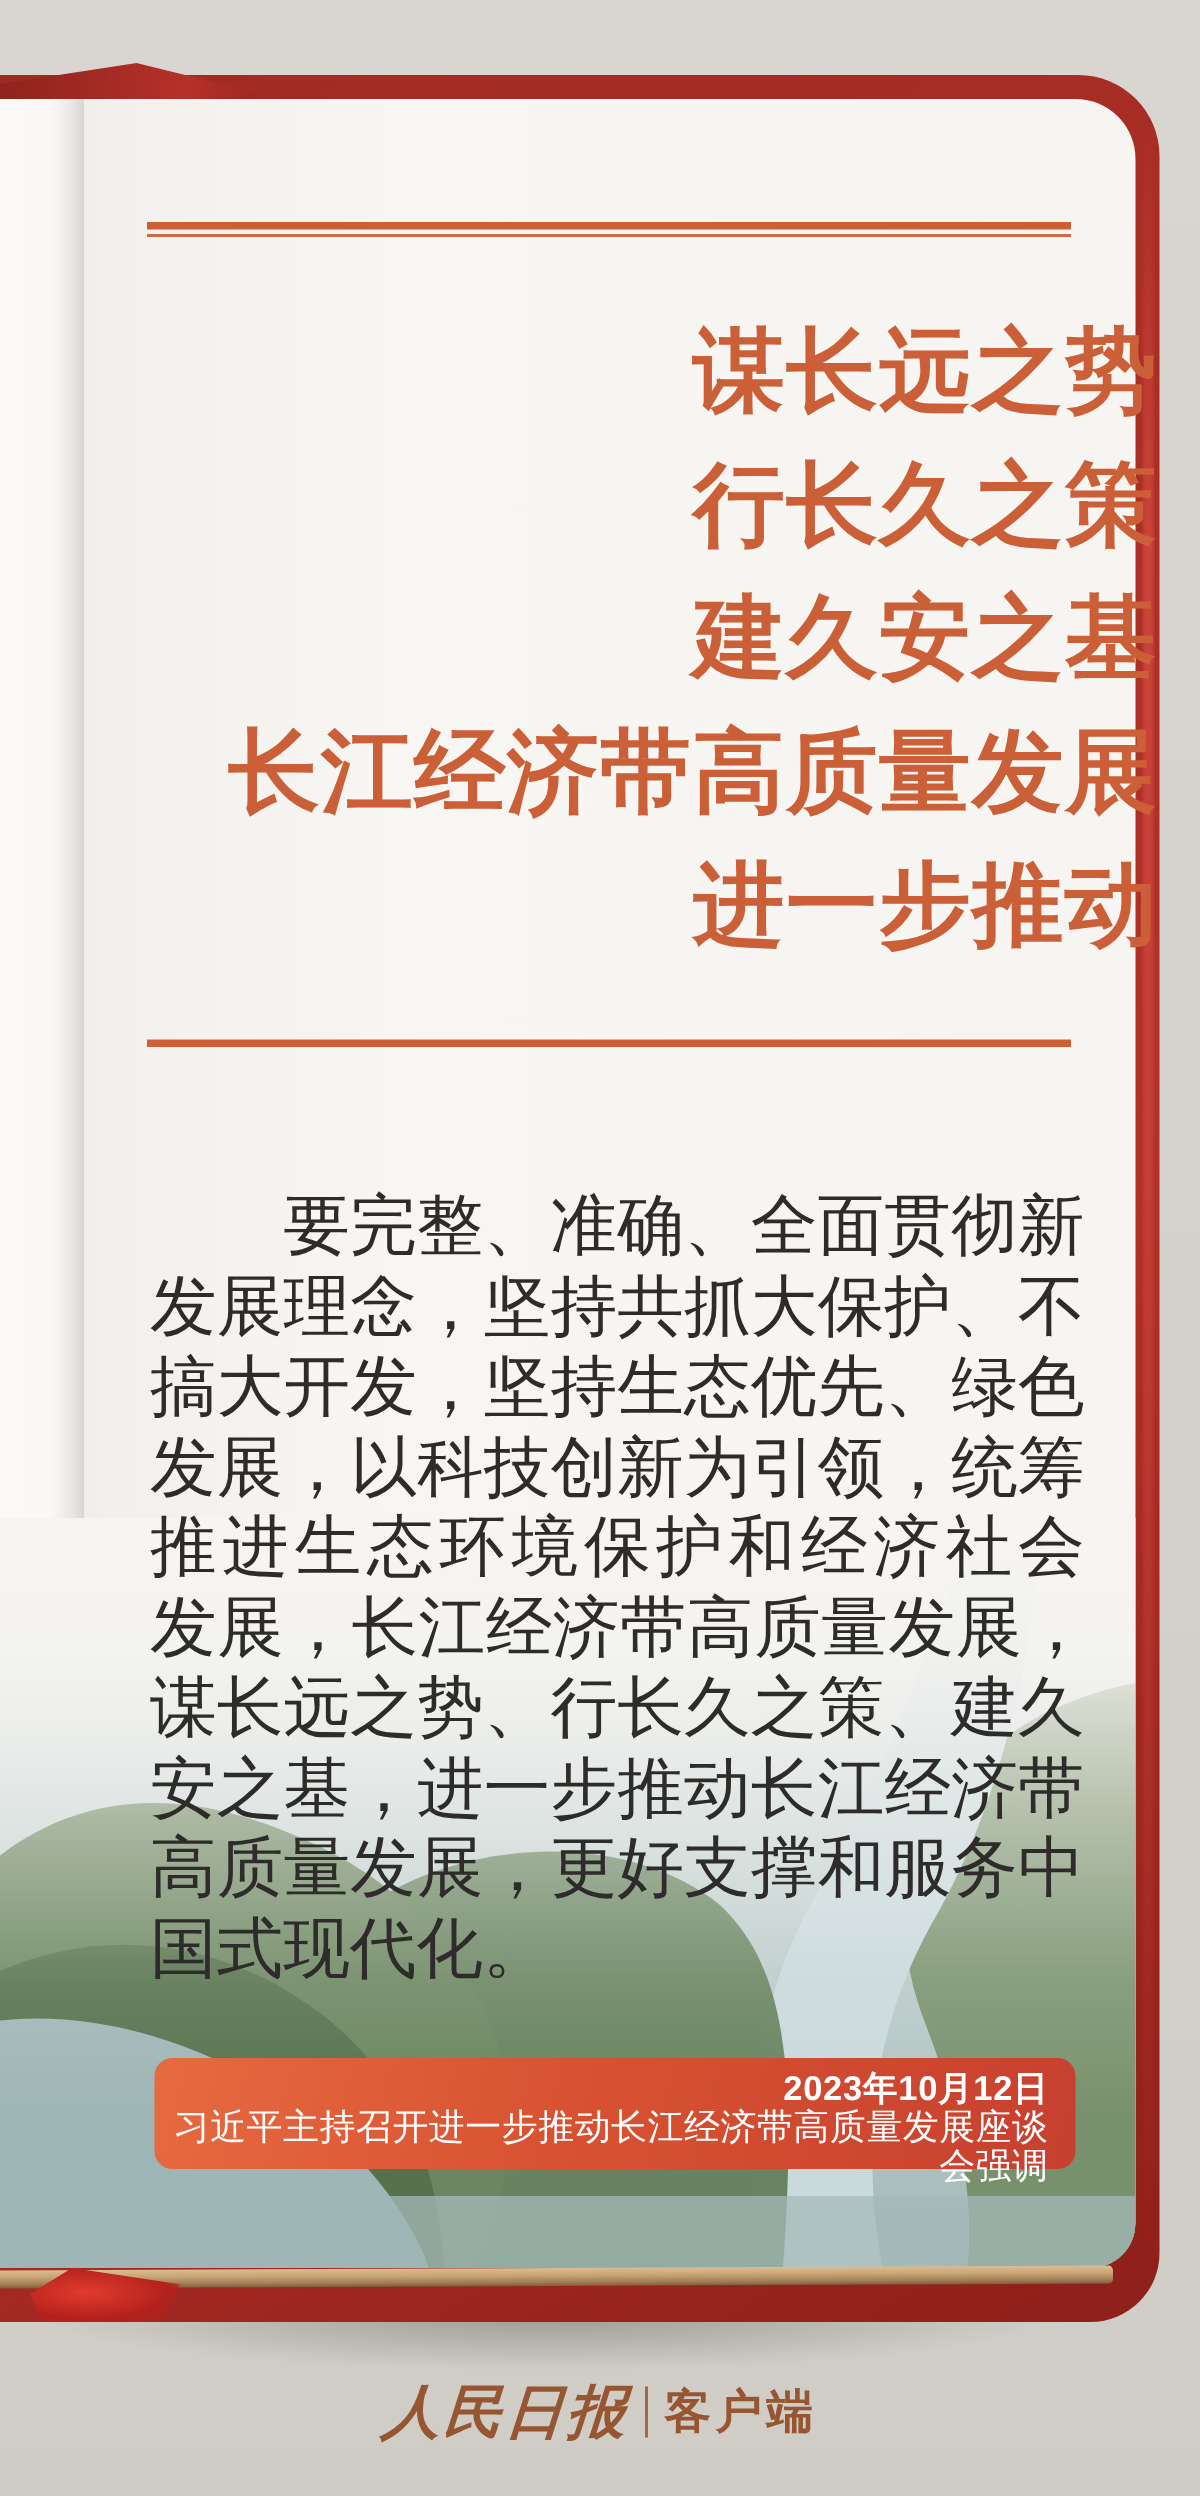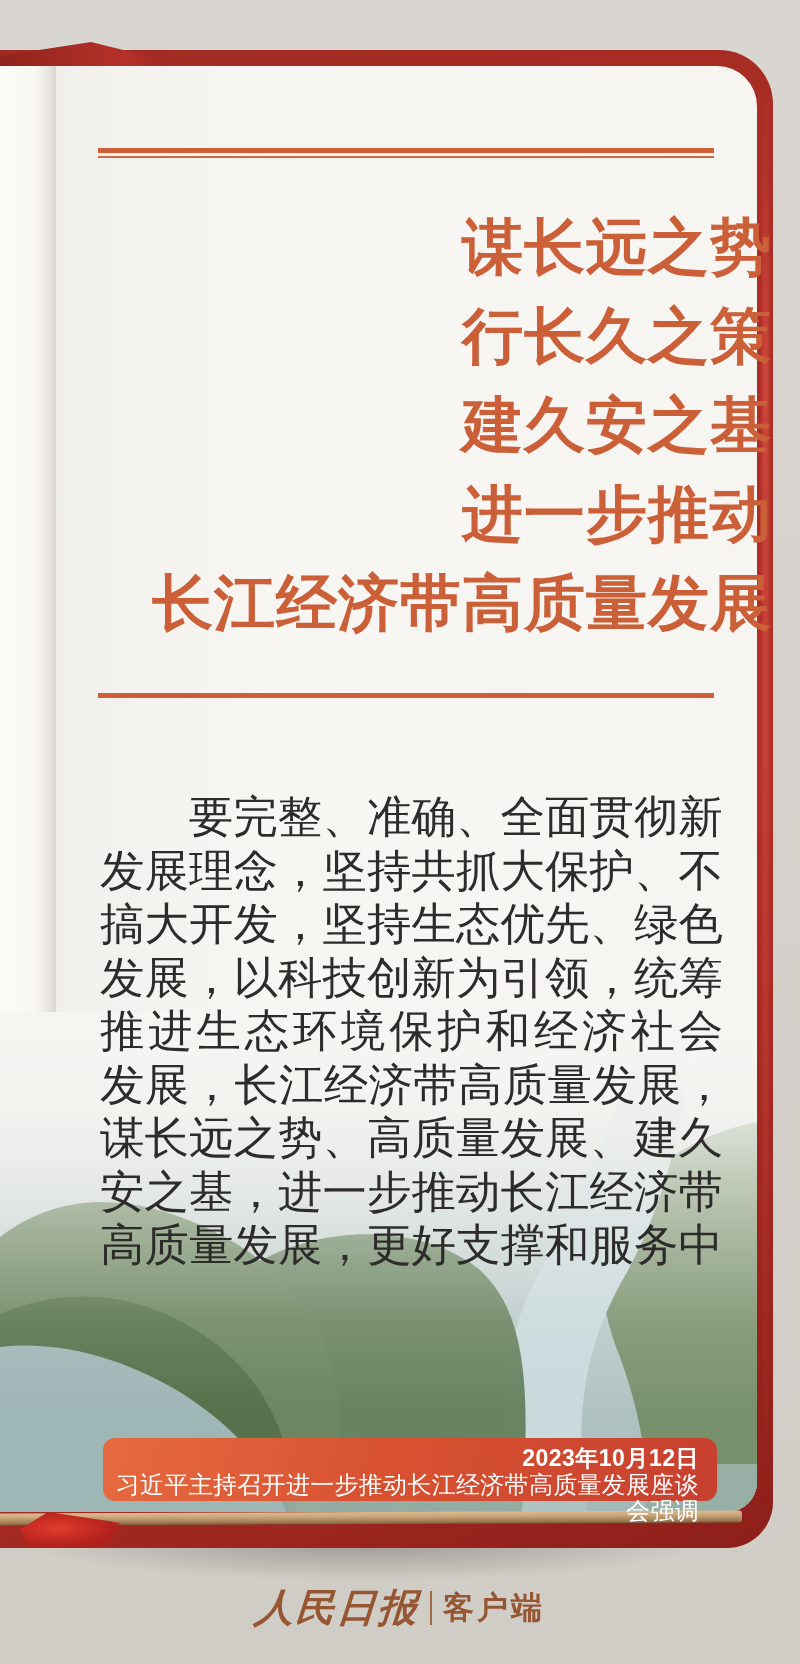--- a/index.html
+++ b/index.html
@@ -76,21 +76,21 @@
     position:absolute; left:100px; top:791px; width:623px;
     font-family:"Liberation Serif", serif;
     font-size:44.4px; line-height:53.5px; color:#2e2c2a;
   }
   .q-line{text-align:justify; text-align-last:justify; white-space:nowrap;}
   .q-line--first{text-indent:2em;}
   .q-line--tight{letter-spacing:-3.2px;}
   .q-line--last{text-align-last:left;}
   
   .banner{
-    position:absolute; left:103px; top:1438px; width:614px; height:63px;
+    position:absolute; left:103px; top:1372px; width:614px; height:74px;
     box-sizing:border-box; padding:6px 18px 0 0;
     border-radius:12px; text-align:right; color:#ffffff;
     background:linear-gradient(105deg,#e66a40 0%, #d85231 45%, #c7402f 100%);
   }
   .banner-date{font-size:23px; font-weight:bold; line-height:28px; letter-spacing:.5px;}
   .banner-caption{font-size:24px; font-weight:normal; line-height:26px; letter-spacing:.3px;}
   
   .footer{
     position:absolute; left:0; top:1580px; width:800px; height:56px;
     display:flex; align-items:center; justify-content:center; gap:11px;
@@ -138,36 +138,37 @@
 
   <div class="rule-double">
     <div class="thick"></div>
     <div class="thin"></div>
   </div>
 
   <div class="heading">
     <div>谋长远之势</div>
     <div>行长久之策</div>
     <div>建久安之基</div>
+    <div>长江经济带高质量发展</div>
     <div>进一步推动</div>
-    <div>长江经济带高质量发展</div>
   </div>
 
   <div class="rule-single"></div>
 
   <div class="body-quote">
     <div class="q-line q-line--first">要完整、准确、全面贯彻新</div>
     <div class="q-line">发展理念，坚持共抓大保护、不</div>
     <div class="q-line">搞大开发，坚持生态优先、绿色</div>
     <div class="q-line">发展，以科技创新为引领，统筹</div>
     <div class="q-line">推进生态环境保护和经济社会</div>
     <div class="q-line q-line--tight">发展，长江经济带高质量发展，</div>
-    <div class="q-line">谋长远之势、高质量发展、建久</div>
+    <div class="q-line">谋长远之势、行长久之策、建久</div>
     <div class="q-line">安之基，进一步推动长江经济带</div>
     <div class="q-line">高质量发展，更好支撑和服务中</div>
+    <div class="q-line q-line--last">国式现代化。</div>
   </div>
 
   <div class="banner">
     <div class="banner-date">2023年10月12日</div>
     <div class="banner-caption">习近平主持召开进一步推动长江经济带高质量发展座谈会强调</div>
   </div>
 
   <div class="footer">
     <span class="brand">人民日报</span>
     <span class="logo-divider"></span>

